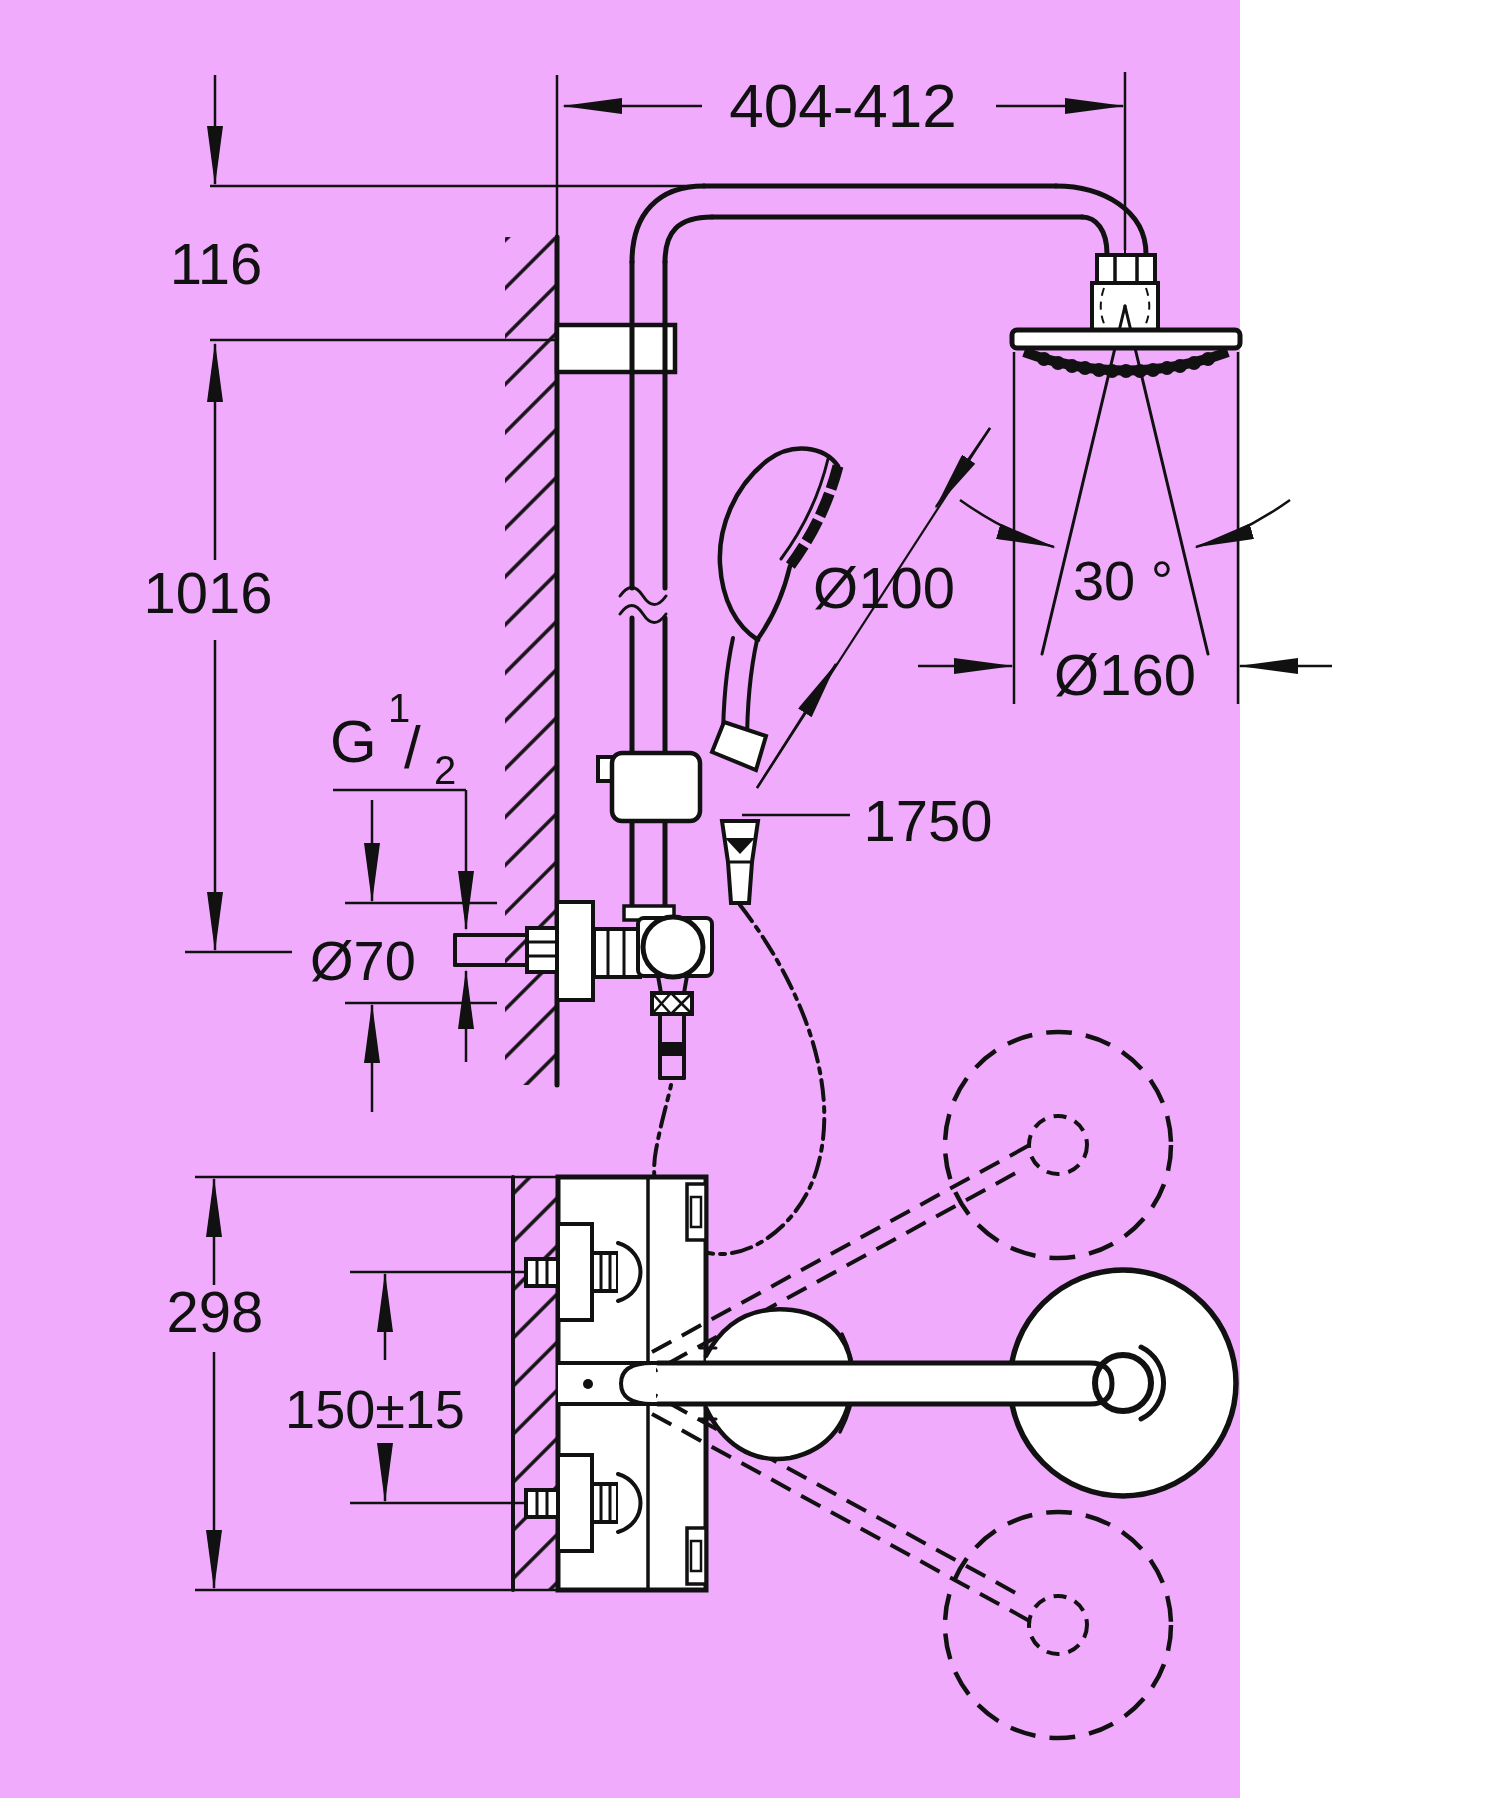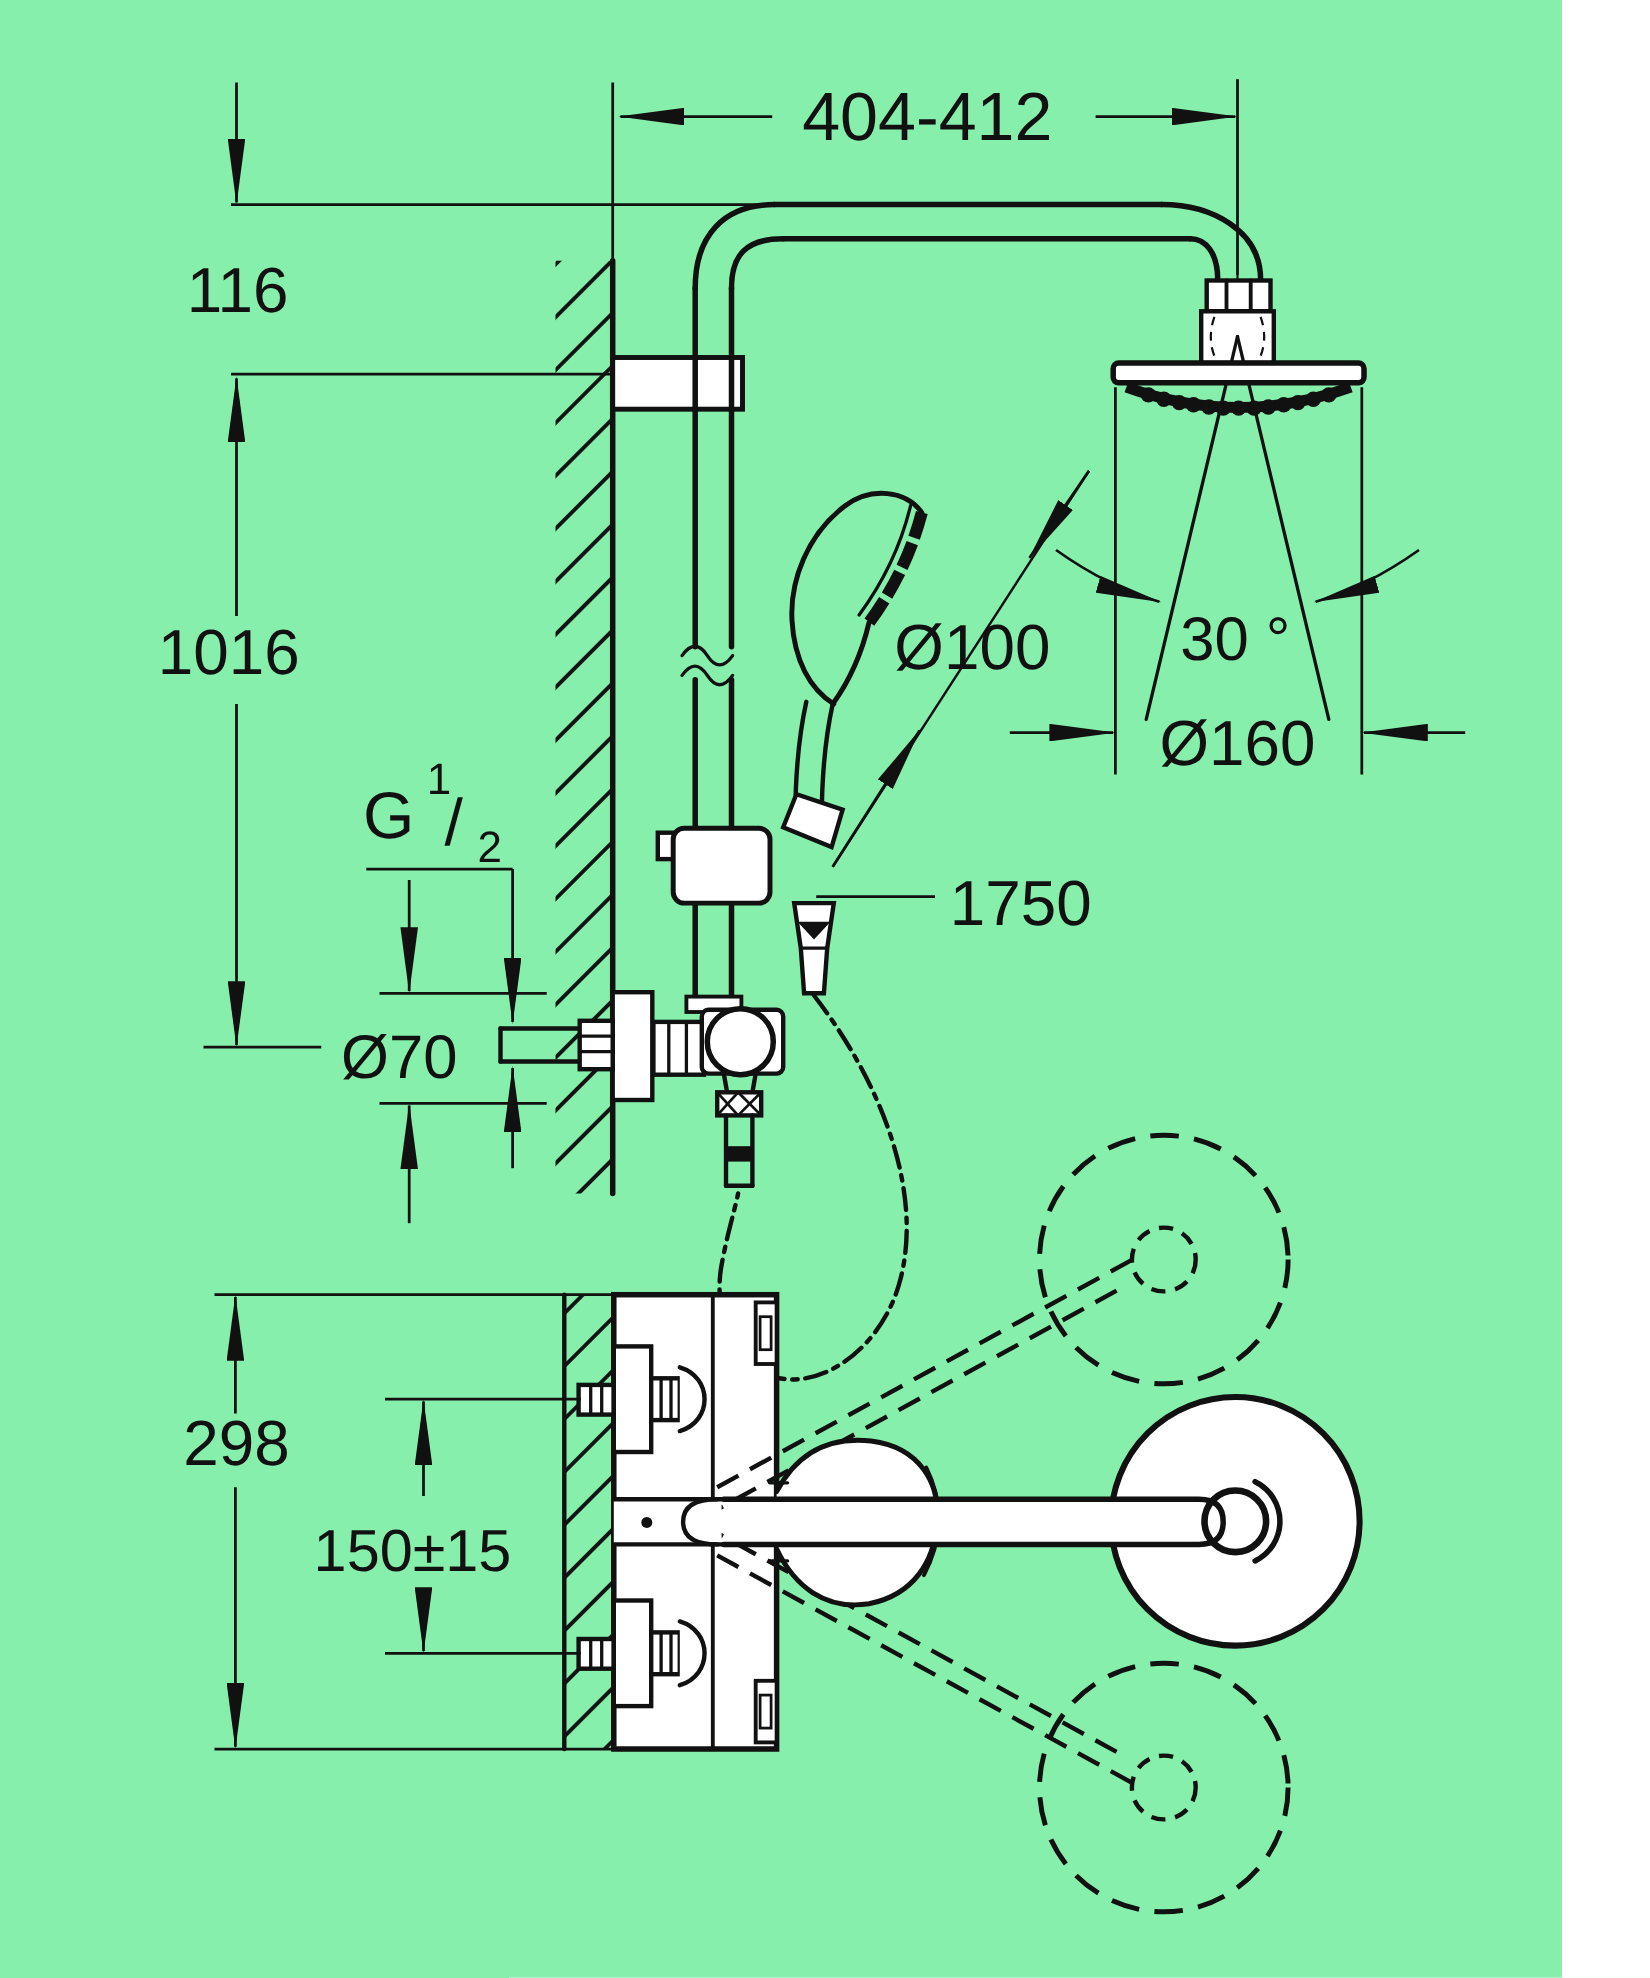--- a/index.html
+++ b/index.html
@@ -1,16 +1,16 @@
 <!DOCTYPE html>
 <html><head>
 <meta charset="utf-8">
 <style>
   html,body{margin:0;padding:0;background:#ffffff;width:1500px;height:1798px;}
-  #stage{position:relative;width:1420px;height:1798px;background:#86efac;}
+  #stage{position:relative;width:1240px;height:1798px;background:#f0abfc;}
   svg{position:absolute;left:0;top:0;}
   .ln{stroke:#111;fill:none;stroke-width:5;stroke-linecap:round;}
   .ln45{stroke:#111;fill:none;stroke-width:4.5;stroke-linecap:round;}
   .ln4{stroke:#111;fill:none;stroke-width:4;stroke-linecap:round;}
   .med{stroke:#111;fill:none;stroke-width:3.5;stroke-linecap:round;}
   .ln3{stroke:#111;fill:none;stroke-width:3;stroke-linecap:round;}
   .thin{stroke:#111;fill:none;stroke-width:2.5;stroke-linecap:butt;}
   .thin2{stroke:#111;fill:none;stroke-width:2.2;stroke-linecap:butt;}
   .wfill{fill:#fff;}
   .blk{fill:#111;stroke:none;}

